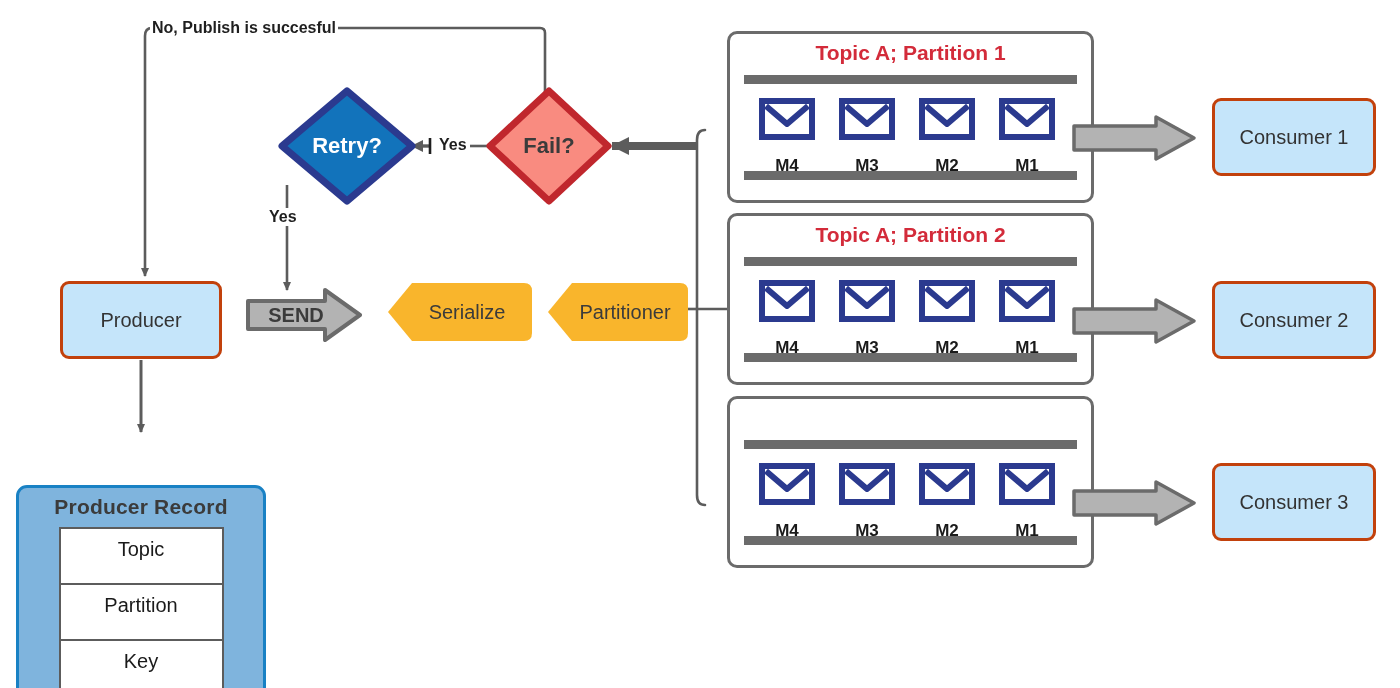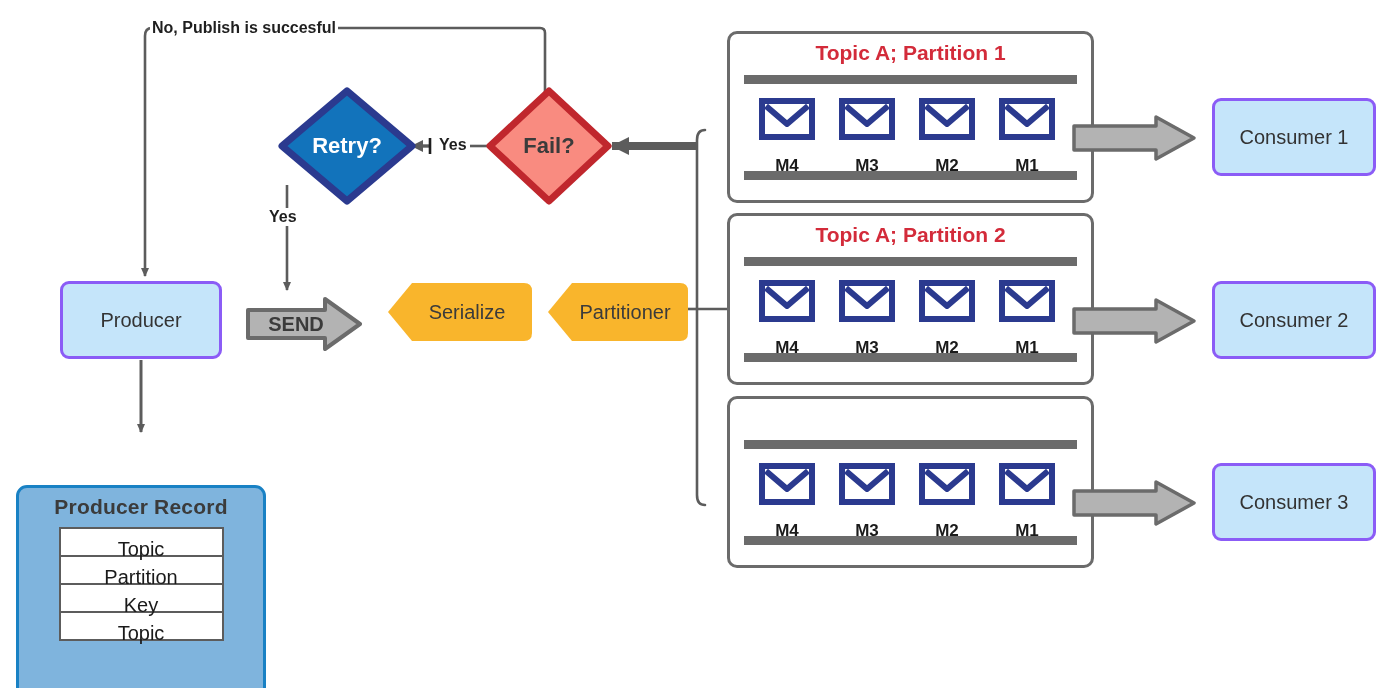--- a/index.html
+++ b/index.html
@@ -29,21 +29,21 @@
     box-sizing: border-box;
     display: flex;
     align-items: center;
     justify-content: center;
     text-align: center;
   }
 
   
   .lightbox {
     background: #c5e5fa;
-    border: 3px solid #8b5cf6;
+    border: 3px solid #c2410c;
     border-radius: 9px;
     color: #333333;
     font-size: 20px;
   }
 
   
   .record-box {
     position: absolute;
     box-sizing: border-box;
     background: #7fb4dd;
@@ -62,21 +62,21 @@
     margin-bottom: 8px;
   }
   .record-table {
     width: 165px;
     border: 2px solid #5c5c5c;
     border-bottom: none;
     background: #ffffff;
     box-sizing: border-box;
   }
   .record-cell {
-    height: 28px;
+    height: 56px;
     line-height: 40px;
     border-bottom: 2px solid #5c5c5c;
     font-size: 20px;
     color: #1a1a1a;
     text-align: center;
     box-sizing: border-box;
   }
 
   
   .diamond {
@@ -245,21 +245,21 @@
   <div class="record-box" style="left:16px; top:437px; width:250px; height:228px;margin-top:48px;">
     <div class="record-title">Producer Record</div>
     <div class="record-table">
       <div class="record-cell">Topic</div>
       <div class="record-cell">Partition</div>
       <div class="record-cell">Key</div>
       <div class="record-cell">Topic</div>
     </div>
   </div>
 
-  <div class="blockarrow" style="left:243px; top:294px; width:122px; height:60px;">
+  <div class="blockarrow" style="left:243px; top:285px; width:122px; height:60px;">
     <svg width="122" height="60">
       <path d="M5,16 L82,16 L82,5 L117,30 L82,55 L82,44 L5,44 Z" fill="#b3b3b3" stroke="#6b6b6b" stroke-width="4" stroke-linejoin="round"></path>
     </svg>
     <span>SEND</span>
   </div>
 
   <div class="hexnode" style="left:386px; top:281px; width:148px; height:62px;">
     <svg width="148" height="62">
       <path d="M26,2 L138,2 Q146,2 146,10 L146,52 Q146,60 138,60 L26,60 L2,31 Z" fill="#f9b52c"></path>
     </svg>

